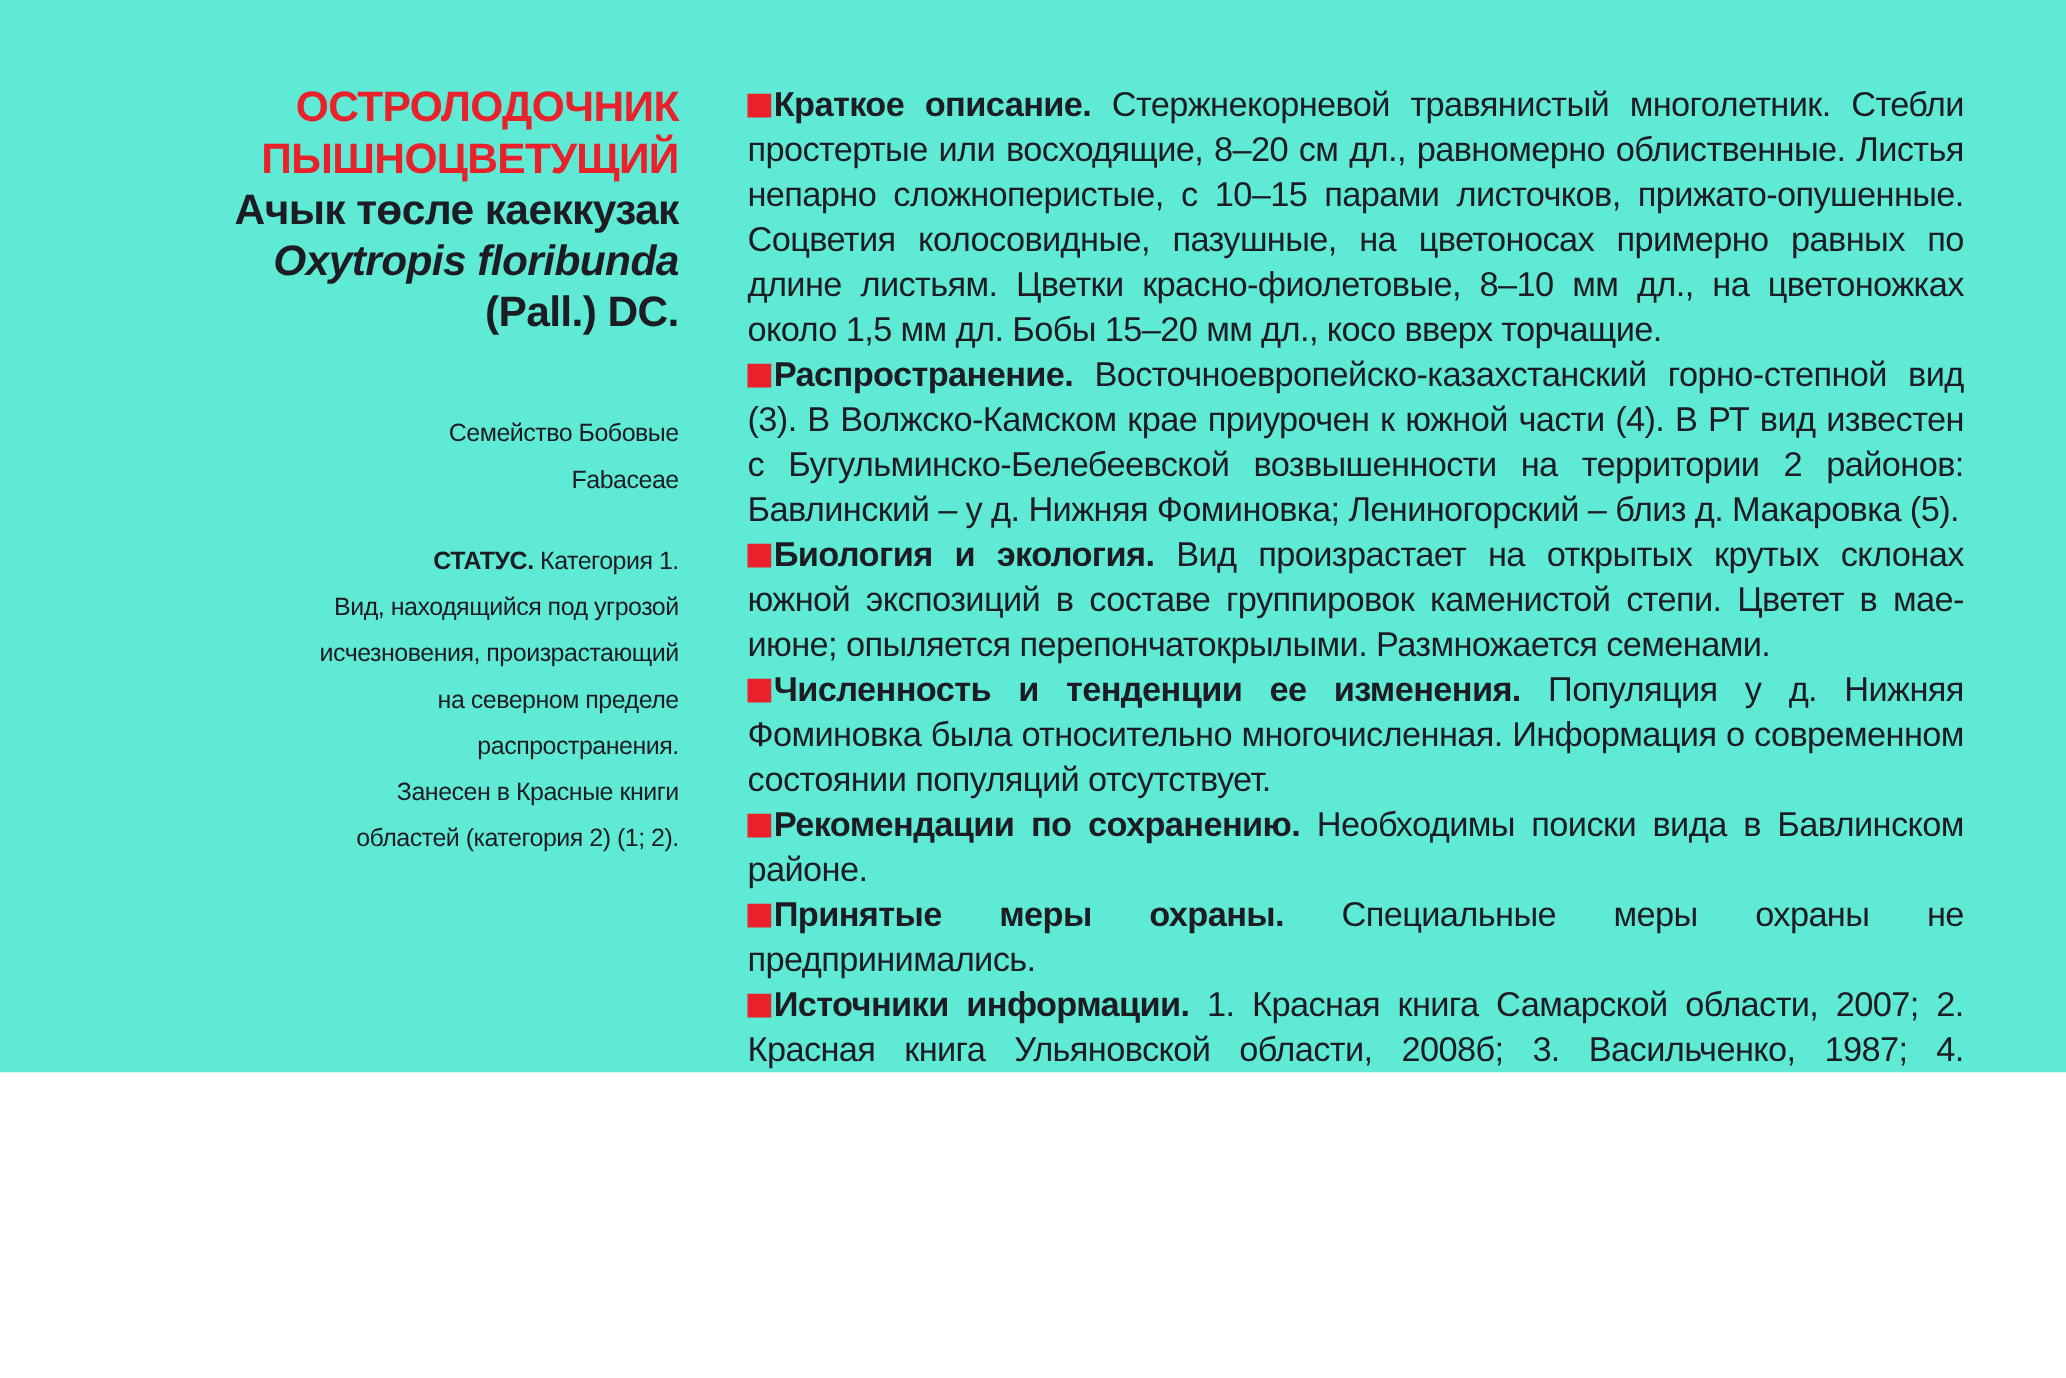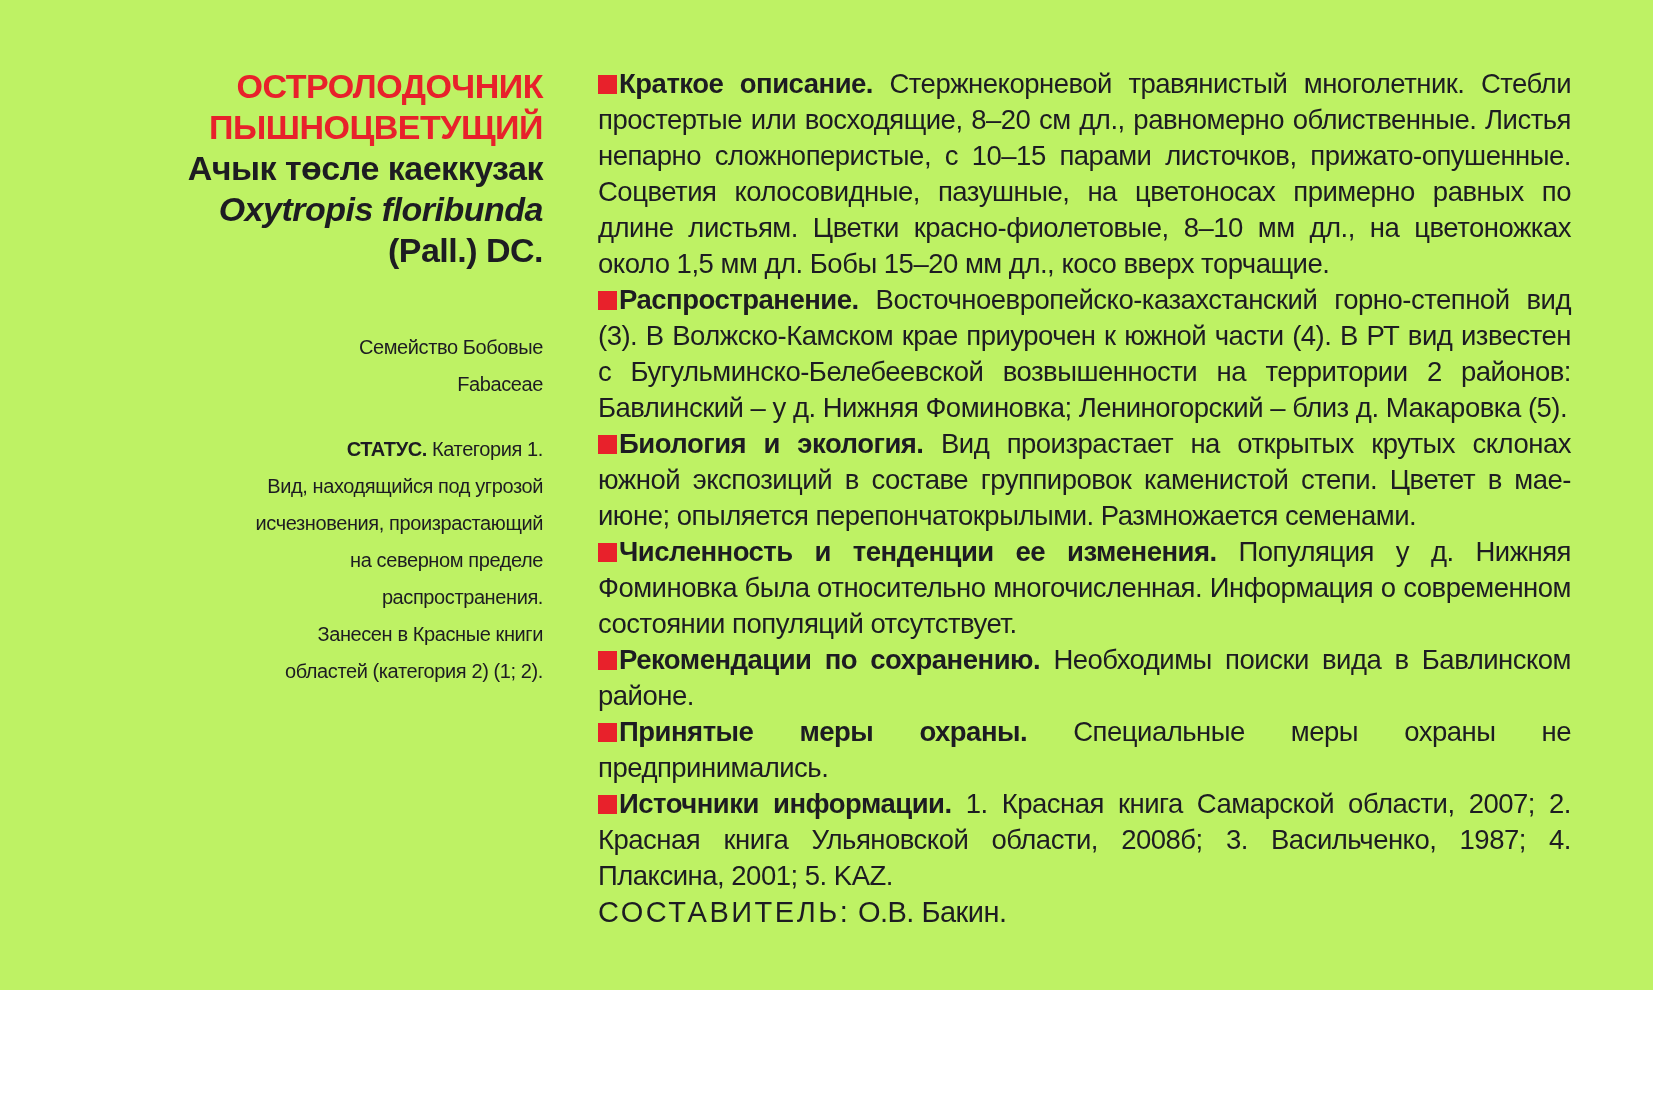--- a/index.html
+++ b/index.html
@@ -3,22 +3,22 @@
 <meta charset="utf-8">
 <style>
   html, body {
     margin: 0;
     padding: 0;
     background: #ffffff;
   }
   .page {
     position: relative;
     width: 1653px;
-    height: 990px;
-    background: #bef264;
+    height: 858px;
+    background: #5eead4;
     font-family: "Liberation Sans", sans-serif;
     color: #1d1c22;
     overflow: hidden;
   }
   
   .left-col {
     position: absolute;
     left: 70px;
     top: 66px;
     width: 473px;

